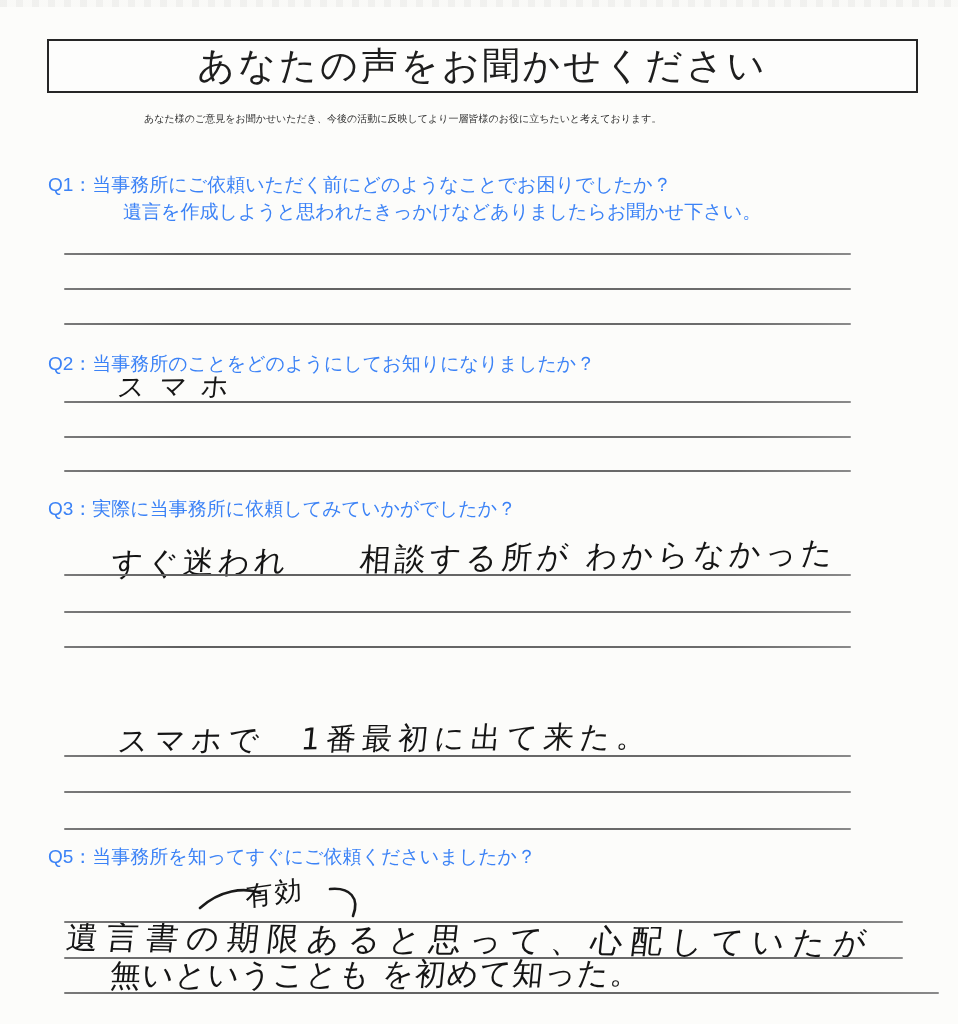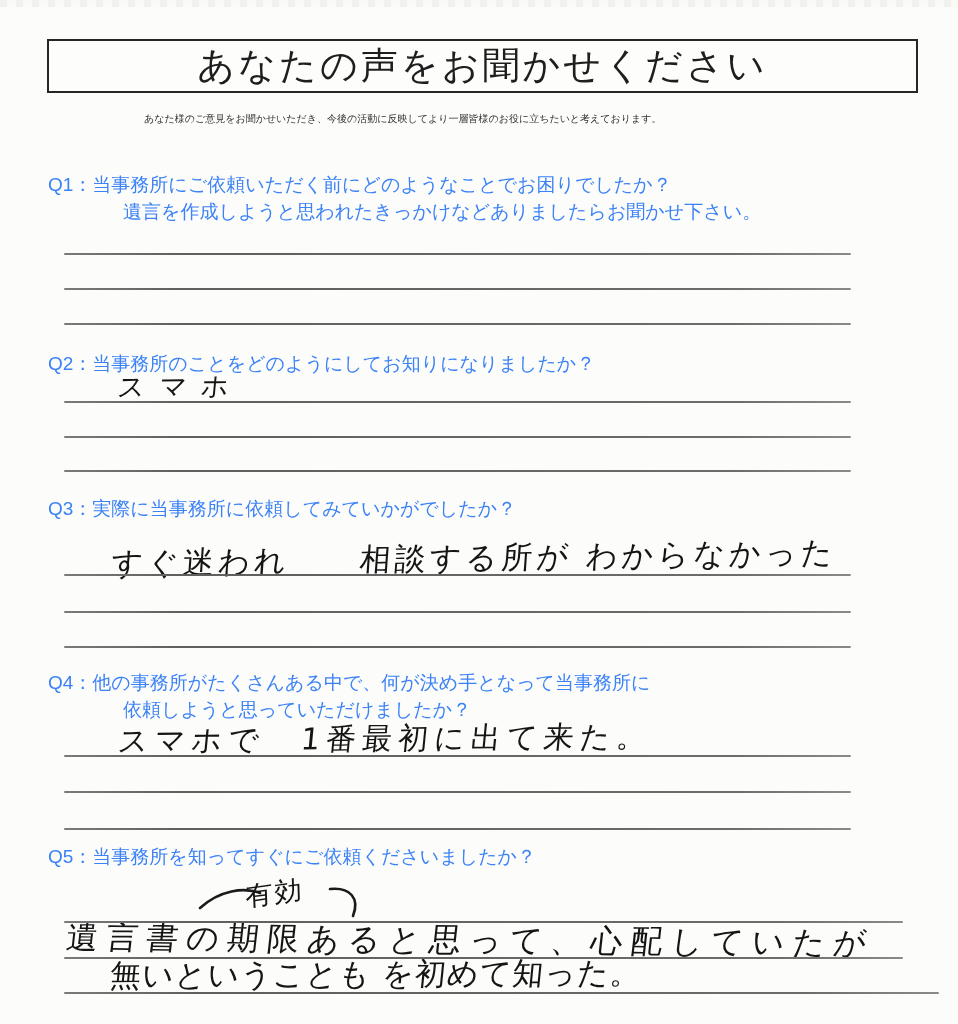--- a/index.html
+++ b/index.html
@@ -77,24 +77,20 @@
   <div class="rule" style="left:64px;top:470px;width:787px"></div>
 
   <div class="q" style="top:495px">
     <div><span>Q3：</span><span>実際に当事務所に依頼してみていかがでしたか？</span></div>
   </div>
   <div class="hw hw-q3">すぐ迷われ　　相談する所が わからなかった</div>
   <div class="rule" style="left:64px;top:574px;width:787px"></div>
   <div class="rule" style="left:64px;top:611px;width:787px"></div>
   <div class="rule" style="left:64px;top:646px;width:787px"></div>
 
-  <div class="q" style="top:669px">
-    <div><span>Q4：</span><span>他の事務所がたくさんある中で、何が決め手となって当事務所に</span></div>
-    <div class="cont">依頼しようと思っていただけましたか？</div>
-  </div>
   <div class="hw hw-q4">スマホで　1番最初に出て来た。</div>
   <div class="rule" style="left:64px;top:755px;width:787px"></div>
   <div class="rule" style="left:64px;top:791px;width:787px"></div>
   <div class="rule" style="left:64px;top:828px;width:787px"></div>
 
   <div class="q" style="top:843px">
     <div><span>Q5：</span><span>当事務所を知ってすぐにご依頼くださいましたか？</span></div>
   </div>
 
   <svg class="ins-marks" width="168" height="44" viewBox="0 0 168 44">

